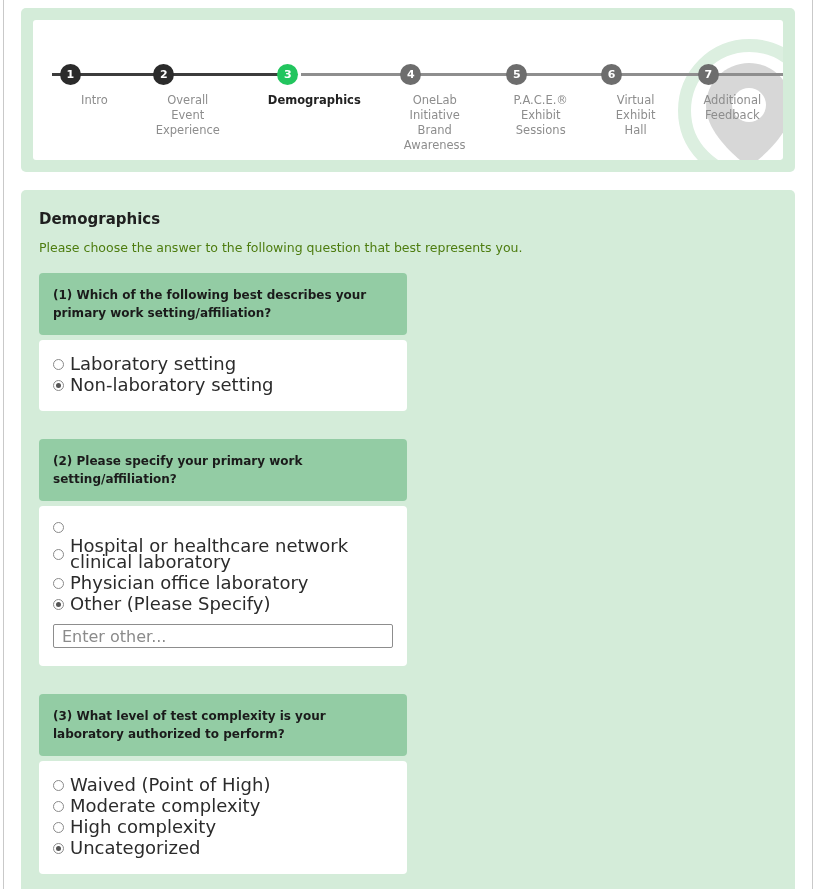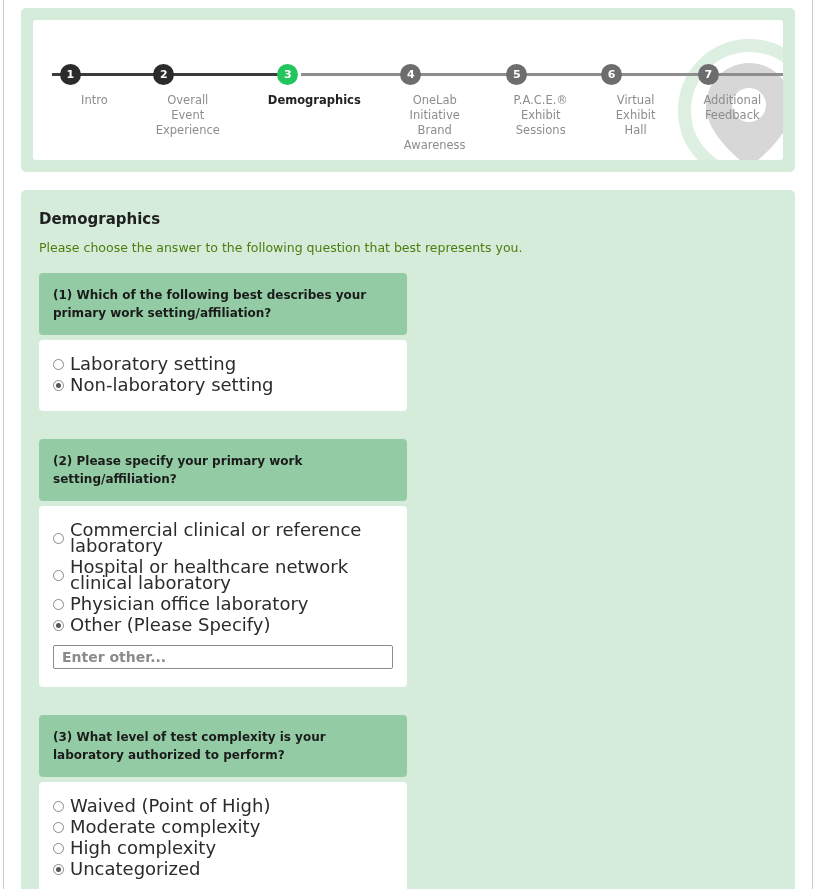--- a/index.html
+++ b/index.html
@@ -199,23 +199,22 @@
   .text-input {
     display: block;
     width: 340px;
     height: 24px;
     margin-top: 12px;
     padding: 8px 8px;
     border: 1px solid #8d8d8d;
     border-radius: 2px;
     background: #ffffff;
     font-family: "DejaVu Sans", "Liberation Sans", sans-serif;
-    font-size: 14px;
+    font-size: 16px;
     color: #333333;
-    font-weight: bold;
   }
   .text-input::placeholder { color: #8b8b8b; }
 </style>
 </head>
 <body>
 
 <div id="page">
 
   <div class="rail left"></div>
   <div class="rail right"></div>
@@ -292,21 +291,20 @@
                 <span class="radio checked"></span>
                 <span class="opt-label">Non-laboratory setting</span>
               </label>
             </div>
           </div>
           <div class="question-block">
             <div class="q-header">(2) Please specify your primary work setting/affiliation?</div>
             <div class="q-body">
               <label class="opt">
                 <span class="radio"></span>
-                <span class="opt-label">Commercial clinical or reference laboratory</span>
               </label>
               <label class="opt">
                 <span class="radio"></span>
                 <span class="opt-label">Hospital or healthcare network clinical laboratory</span>
               </label>
               <label class="opt">
                 <span class="radio"></span>
                 <span class="opt-label">Physician office laboratory</span>
               </label>
               <label class="opt">

